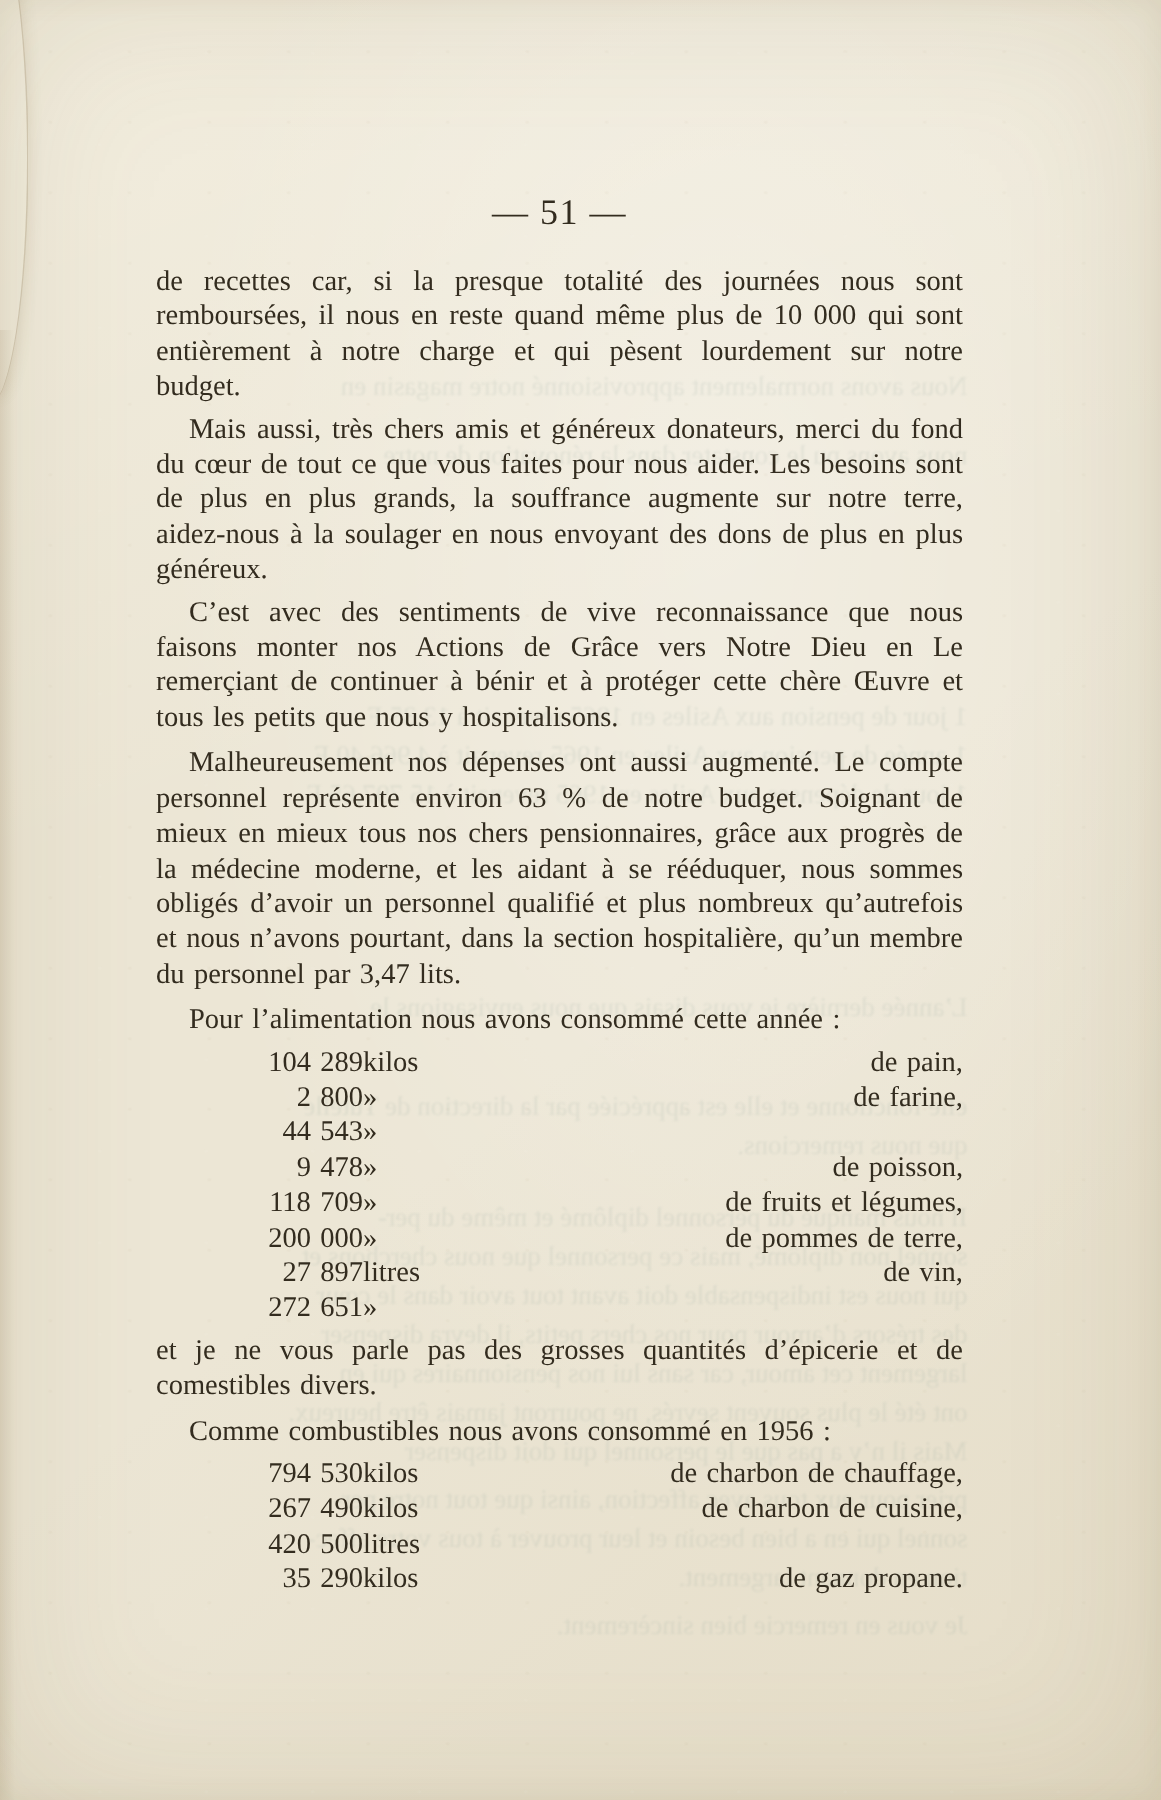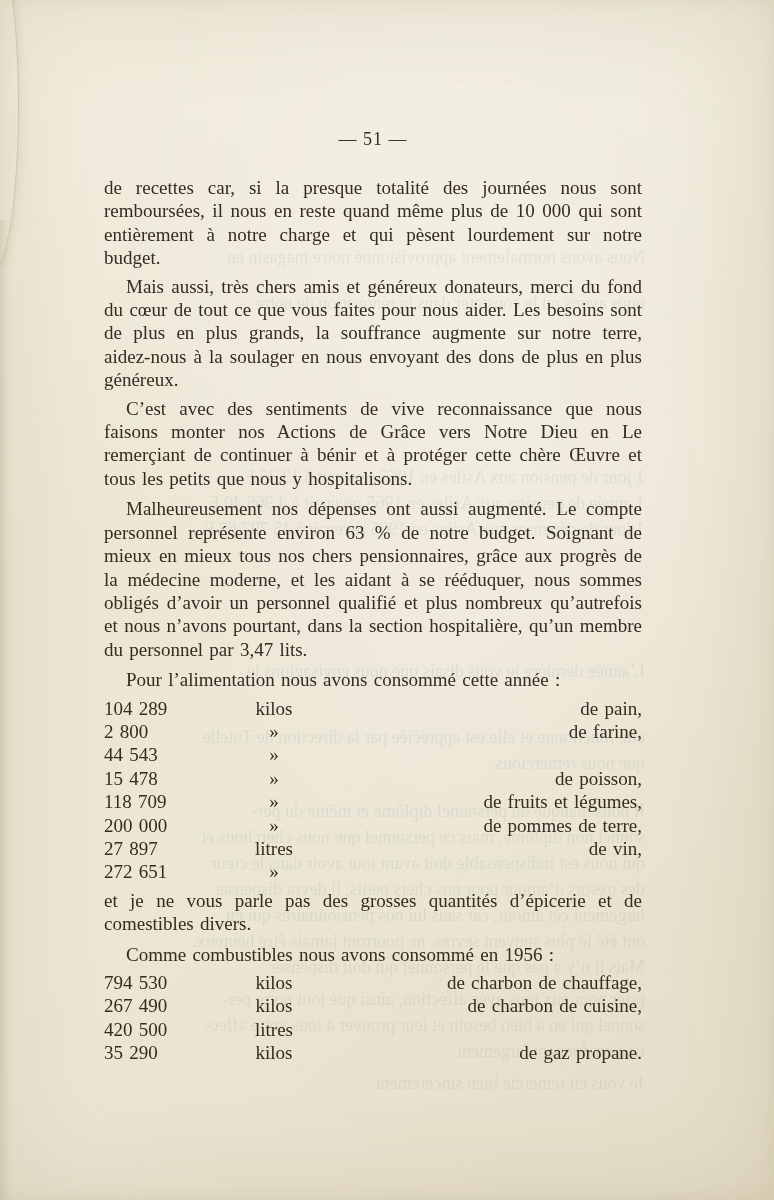--- a/index.html
+++ b/index.html
@@ -57,43 +57,43 @@
     opacity:.16;
     filter:blur(.7px);
     transform:scaleX(-1);
     white-space:nowrap;overflow:hidden;
     text-align:justify;
   }
 
   .page-number{
     position:absolute;top:129px;left:104px;width:538px;
     text-align:center;
-    font-size:18px;
+    font-size:24px;
     letter-spacing:1px;
   }
 
   .text-block{
     position:absolute;top:176px;left:104px;width:538px;
     font-size:19px;line-height:23.4px;
     word-spacing:1.5px;
   }
   .para{
     margin:0 0 5px 0;
     text-align:justify;
   }
   .para.indent{text-indent:22px;}
   .para.section-gap{margin-top:7px;}
   .qty-list{margin:0 0 5px 0;}
   .qty-row{
     display:grid;
     grid-template-columns:138px 64px 1fr;
     line-height:23.4px;
   }
-  .qty{text-align:left;}
-  .unit{text-align:center;}
+  .qty{text-align:right;}
+  .unit{}
   .item{text-align:right;padding-left:4px;}
 </style>
 </head>
 <body>
 
 <div class="scan">
   <div class="grain"></div>
   <div class="curl"></div>
   <div class="curl-lower"></div>
 
@@ -139,21 +139,21 @@
         <div class="qty-row">
     <span class="qty">2 800</span>
     <span class="unit">»</span>
     <span class="item">de farine,</span>
   </div>
         <div class="qty-row">
     <span class="qty">44 543</span>
     <span class="unit">»</span>
   </div>
         <div class="qty-row">
-    <span class="qty">15 478</span>
+    <span class="qty">9 478</span>
     <span class="unit">»</span>
     <span class="item">de poisson,</span>
   </div>
         <div class="qty-row">
     <span class="qty">118 709</span>
     <span class="unit">»</span>
     <span class="item">de fruits et légumes,</span>
   </div>
         <div class="qty-row">
     <span class="qty">200 000</span>

